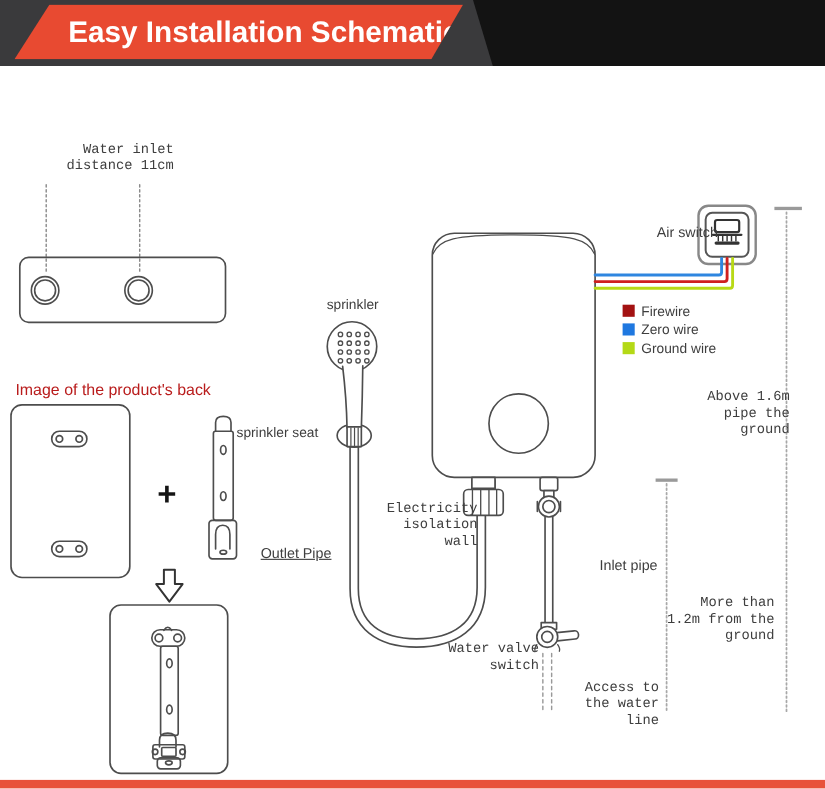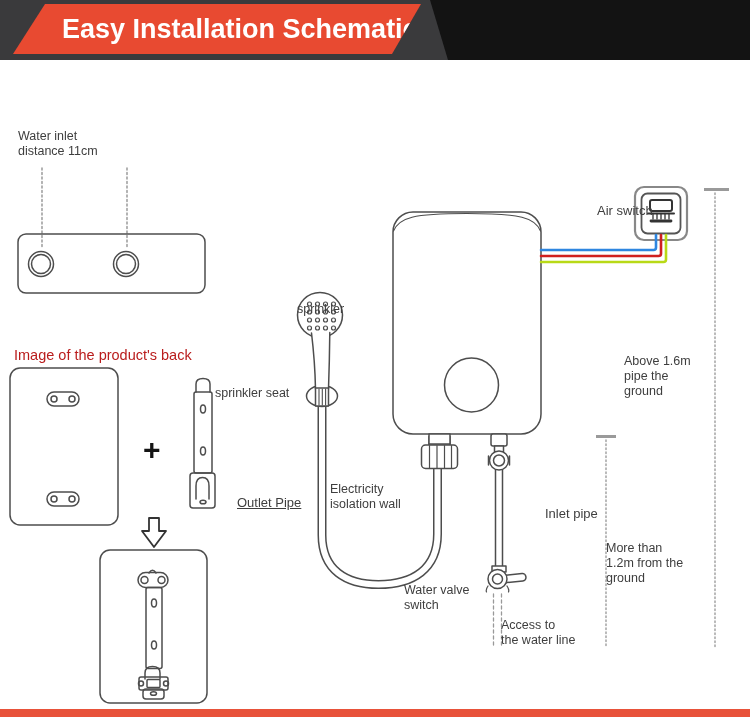--- a/index.html
+++ b/index.html
@@ -12,21 +12,21 @@
   .banner{position:absolute;left:13px;top:4px;width:408px;height:50px;
           clip-path:polygon(32px 0,408px 0,379px 50px,0 50px);}
   .banner-title{position:absolute;left:49px;top:0;height:50px;line-height:50px;
           color:#fff;font-size:27px;font-weight:bold;white-space:nowrap;}
   
   .footer-bar{position:absolute;left:0;top:709px;width:750px;height:8px;}
   
   .art{position:absolute;left:0;top:0;}
   
   .lbl{position:absolute;color:#3e3e3e;font-size:12.5px;line-height:1.2;white-space:nowrap;}
-  .lbl.center{text-align:left;white-space:normal;}
+  .lbl.center{text-align:right;white-space:normal;font-family:Liberation Mono, monospace;}
   .lbl .ln{display:block;}
   .back-title{font-size:14.5px;color:#b91c1c;}
   .plus{font-size:30px;font-weight:bold;color:#141414;}
   
   .legend{position:absolute;left:566px;top:274px;}
   .legend-row{display:flex;align-items:center;height:17px;}
   .legend-swatch{width:11px;height:11px;margin-right:6px;flex:0 0 auto;}
   .legend-text{font-size:12.5px;color:#3e3e3e;white-space:nowrap;}
 </style>
 </head>
@@ -192,33 +192,47 @@
 
   <div class="lbl center" style="left:18px;top:129px;width:140px;">
     <span class="ln">Water inlet</span>
     <span class="ln">distance 11cm</span>
   </div>
 
   <div class="lbl back-title" style="left:14px;top:347px;">Image of the product's back</div>
 
   <div class="lbl plus" style="left:143px;top:432px;">+</div>
 
-  <div class="lbl" style="left:297px;top:270px;margin-top:32px;">sprinkler</div>
+  <div class="lbl" style="left:297px;top:270px;">sprinkler</div>
 
   <div class="lbl" style="left:215px;top:386px;">sprinkler seat</div>
 
   <div class="lbl" style="left:237px;top:495px;font-size:13px;text-decoration:underline;">Outlet Pipe</div>
 
-  <div class="lbl center" style="left:330px;top:482px;width:104px;">
+  <div class="lbl center" style="left:330px;top:455px;width:104px;">
     <span class="ln">Electricity</span>
     <span class="ln">isolation wall</span>
   </div>
 
   <div class="lbl" style="left:565px;top:203px;font-size:13px;margin-left:32px;">Air switch</div>
 
+  <div class="legend">
+    <div class="legend-row">
+      <span class="legend-swatch" style="background-color: rgb(163, 18, 18);"></span>
+      <span class="legend-text">Firewire</span>
+    </div>
+    <div class="legend-row">
+      <span class="legend-swatch" style="background-color: rgb(31, 120, 224);"></span>
+      <span class="legend-text">Zero wire</span>
+    </div>
+    <div class="legend-row">
+      <span class="legend-swatch" style="background-color: rgb(180, 217, 22);"></span>
+      <span class="legend-text">Ground wire</span>
+    </div>
+  </div>
 
   <div class="lbl center" style="left:624px;top:354px;width:94px;">
     <span class="ln">Above 1.6m</span>
     <span class="ln">pipe the</span>
     <span class="ln">ground</span>
   </div>
 
 
   <div class="lbl" style="left:512px;top:506px;font-size:13px;margin-left:33px;">Inlet pipe</div>
 

